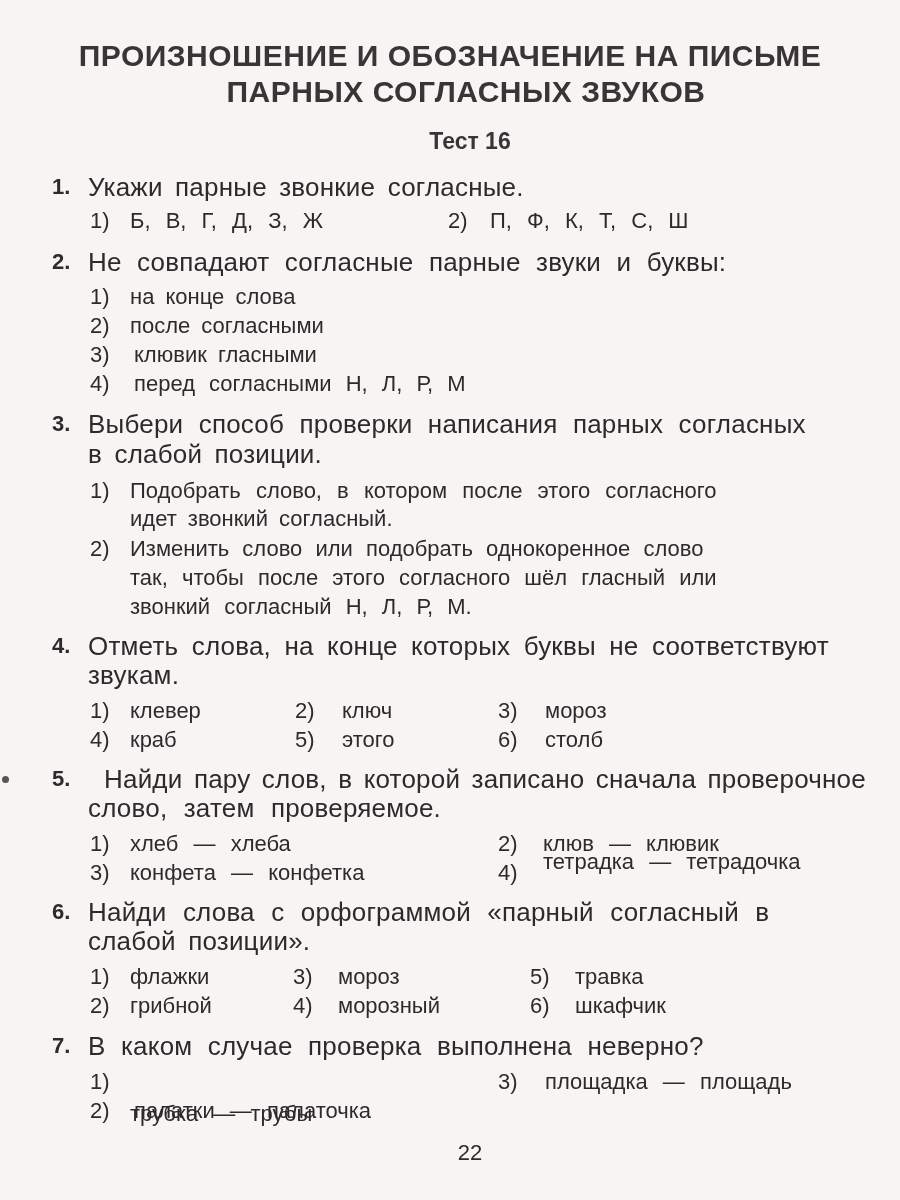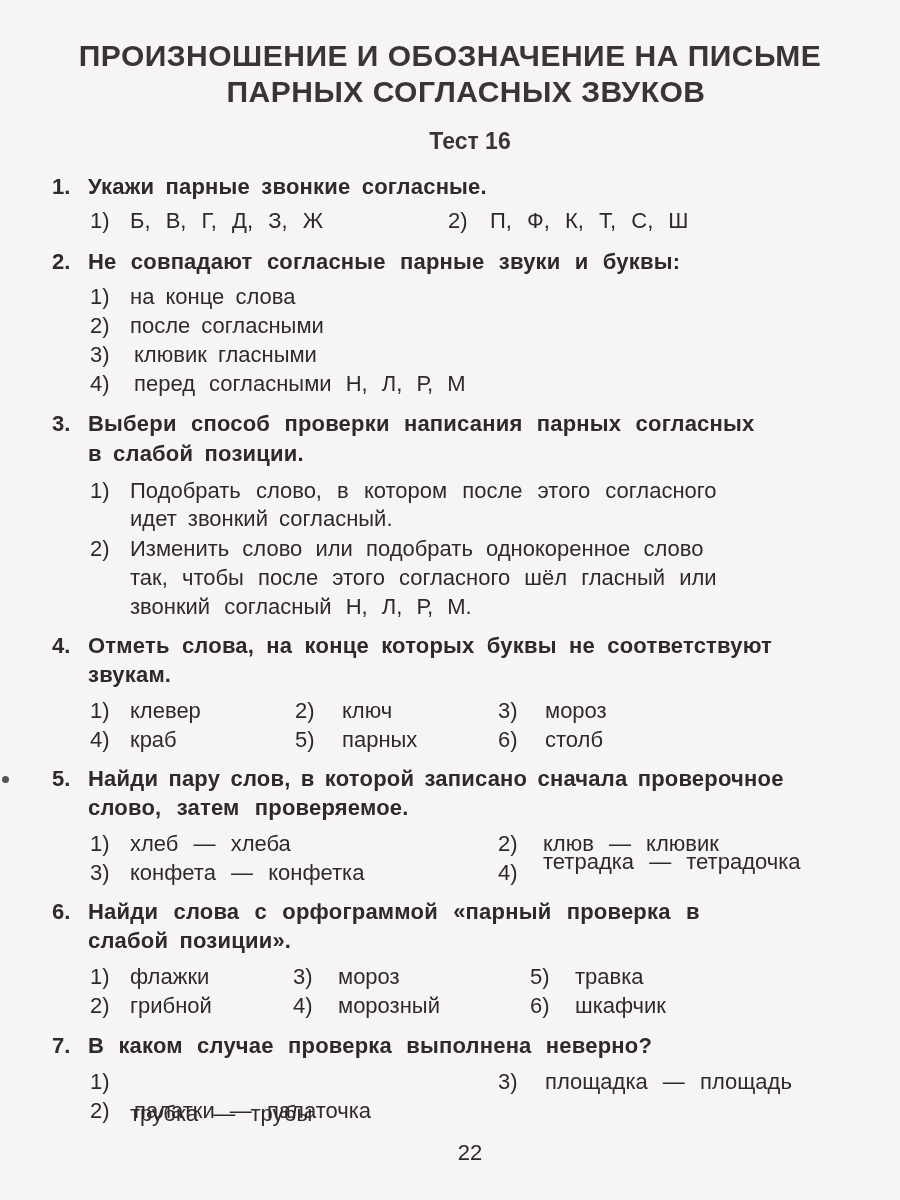--- a/index.html
+++ b/index.html
@@ -16,22 +16,22 @@
     font-weight: bold; font-size: 30px; letter-spacing: 0.5px; color: #3a3436;
     line-height: 36px;
   }
   .t1 { top: 38px; }
   .t2 { top: 74px; padding-left: 16px; }
   .subtitle {
     position: absolute; top: 128px; left: 0; width: 940px; text-align: center;
     font-weight: bold; font-size: 23px; color: #3a3436;
   }
   .ln {
-    position: absolute; font-size: 22px; line-height: 28px; white-space: nowrap;
-    word-spacing: 5px; letter-spacing: 0.2px; font-weight: bold;
+    position: absolute; font-size: 26px; line-height: 28px; white-space: nowrap;
+    word-spacing: 5px; letter-spacing: 0.2px;
   }
   .qn { position: absolute; font-size: 22px; line-height: 28px; font-weight: bold; }
   .opt { position: absolute; font-size: 22px; line-height: 28px; white-space: nowrap; word-spacing: 5px; }
   .pagenum { position: absolute; top: 1140px; left: 0; width: 940px; text-align: center; font-size: 22px; }
   .dot { position: absolute; left: 2px; top: 776px; width: 7px; height: 7px; border-radius: 50%; background: #555; }
 </style>
 </head>
 <body>
 
 <div class="page">
@@ -83,42 +83,42 @@
     <span class="ln" style="left:88px;top:661px">звукам.</span>
     <span class="opt" style="left:90px;top:697px">1)</span>
     <span class="opt" style="left:130px;top:697px">клевер</span>
     <span class="opt" style="left:295px;top:697px">2)</span>
     <span class="opt" style="left:342px;top:697px">ключ</span>
     <span class="opt" style="left:498px;top:697px">3)</span>
     <span class="opt" style="left:545px;top:697px">мороз</span>
     <span class="opt" style="left:90px;top:726px">4)</span>
     <span class="opt" style="left:130px;top:726px">краб</span>
     <span class="opt" style="left:295px;top:726px">5)</span>
-    <span class="opt" style="left:342px;top:726px">парных</span>
+    <span class="opt" style="left:342px;top:726px">этого</span>
     <span class="opt" style="left:498px;top:726px">6)</span>
     <span class="opt" style="left:545px;top:726px">столб</span>
   </div>
 
   <div>
     <span class="qn" style="left:52px;top:765px">5.</span>
-    <span class="ln" style="left:88px;top:765px;word-spacing:4px">Найди пару слов, в которой записано сначала проверочное</span>
+    <span class="ln" style="left:104px;top:765px;word-spacing:4px">Найди пару слов, в которой записано сначала проверочное</span>
     <span class="ln" style="left:88px;top:794px;word-spacing:9px">слово, затем проверяемое.</span>
     <span class="opt" style="left:90px;top:830px">1)</span>
     <span class="opt" style="left:130px;top:830px;word-spacing:9px">хлеб — хлеба</span>
     <span class="opt" style="left:498px;top:830px">2)</span>
     <span class="opt" style="left:543px;top:830px;word-spacing:9px">клюв — клювик</span>
     <span class="opt" style="left:90px;top:859px">3)</span>
     <span class="opt" style="left:130px;top:859px;word-spacing:9px">конфета — конфетка</span>
     <span class="opt" style="left:498px;top:859px">4)</span>
     <span class="opt" style="left:543px;top:848px;word-spacing:9px">тетрадка — тетрадочка</span>
   </div>
 
   <div>
     <span class="qn" style="left:52px;top:898px">6.</span>
-    <span class="ln" style="left:88px;top:898px;word-spacing:9px">Найди слова с орфограммой «парный проверка в</span>
+    <span class="ln" style="left:88px;top:898px;word-spacing:9px">Найди слова с орфограммой «парный согласный в</span>
     <span class="ln" style="left:88px;top:927px">слабой позиции».</span>
     <span class="opt" style="left:90px;top:963px">1)</span>
     <span class="opt" style="left:130px;top:963px">флажки</span>
     <span class="opt" style="left:90px;top:992px">2)</span>
     <span class="opt" style="left:130px;top:992px">грибной</span>
     <span class="opt" style="left:293px;top:963px">3)</span>
     <span class="opt" style="left:338px;top:963px">мороз</span>
     <span class="opt" style="left:293px;top:992px">4)</span>
     <span class="opt" style="left:338px;top:992px">морозный</span>
     <span class="opt" style="left:530px;top:963px">5)</span>

